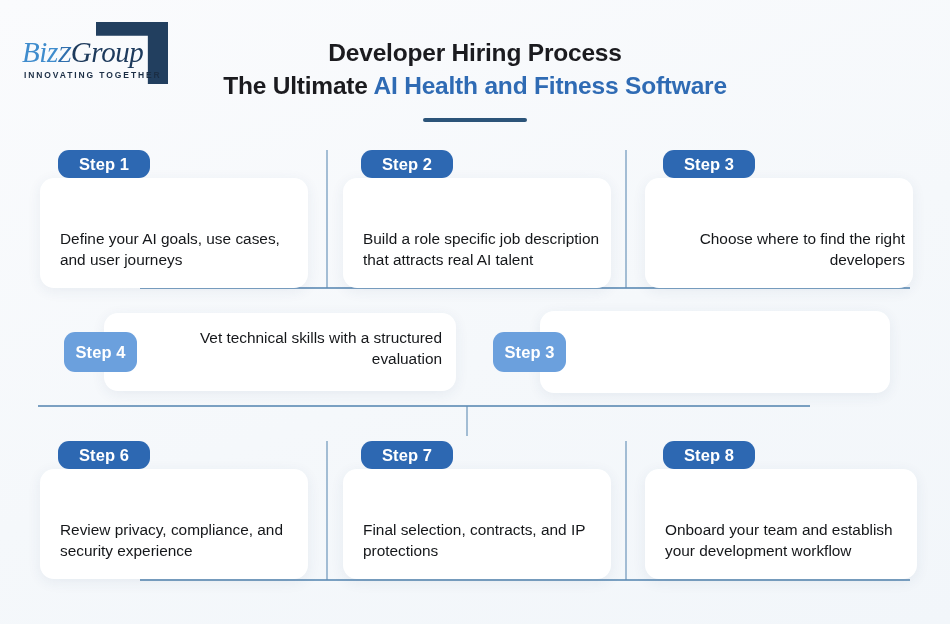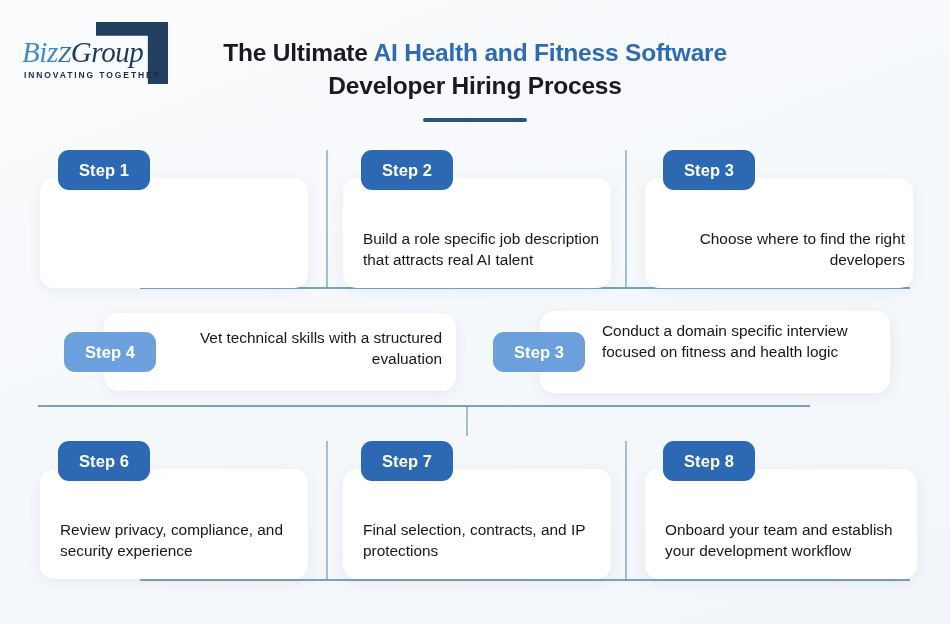--- a/index.html
+++ b/index.html
@@ -131,76 +131,76 @@
   .card-text {
     position: absolute;
     font-size: 15.4px;
     line-height: 1.37;
     color: #15171a;
     font-weight: normal;
   }
 
   
   .card-tall { width: 268px; height: 110px; }
-  .badge-top { width: 92px; height: 40px; top: -28px; left: 18px; }
+  .badge-top { width: 92px; height: 28px; top: -28px; left: 18px; }
   .text-top  { top: 50px; left: 20px; width: 240px; }
 
   
   .card-wide { height: 78px; border-radius: 14px; }
-  .badge-side { width: 92px; height: 40px; }
+  .badge-side { width: 73px; height: 40px; }
 </style>
 </head>
 <body>
 
 <div id="infographic">
 
   <div class="logo-wrap">
     <div class="logo-bracket"></div>
     <div class="logo-text"><span class="logo-biz">Biz</span><span class="logo-z">Z</span><span class="logo-group">Group</span></div>
     <div class="logo-tag">INNOVATING TOGETHER</div>
   </div>
 
   <div class="title-block">
+    <div class="title-line">Developer Hiring Process</div>
     <div class="title-line"><span>The Ultimate </span><span class="title-accent">AI Health and Fitness Software</span></div>
-    <div class="title-line">Developer Hiring Process</div>
     <div class="title-underline"></div>
   </div>
 
   <div class="line-h" style="left:140px; top:287px; width:770px;"></div>
   <div class="line-h" style="left:38px; top:405px; width:772px;"></div>
   <div class="line-h" style="left:140px; top:579px; width:770px;"></div>
 
   <div class="line-v" style="left:326px; top:150px; height:138px;"></div>
   <div class="line-v" style="left:625px; top:150px; height:138px;"></div>
   <div class="line-v" style="left:466px; top:406px; height:30px;"></div>
   <div class="line-v" style="left:326px; top:441px; height:139px;"></div>
   <div class="line-v" style="left:625px; top:441px; height:139px;"></div>
 
   <div class="card card-tall" style="left:40px; top:178px;">
     <div class="badge badge-dark badge-top">Step 1</div>
+    <div class="card-text text-top">Define your AI goals, use cases, and user journeys</div>
   </div>
 
   <div class="card card-tall" style="left:343px; top:178px;">
     <div class="badge badge-dark badge-top">Step 2</div>
     <div class="card-text text-top">Build a role specific job description that attracts real AI talent</div>
   </div>
 
   <div class="card card-tall" style="left:645px; top:178px;text-align:right;">
     <div class="badge badge-dark badge-top">Step 3</div>
     <div class="card-text text-top">Choose where to find the right developers</div>
   </div>
 
   <div class="card card-wide" style="left:104px; top:313px; width:352px;">
     <div class="badge badge-light badge-side" style="left:-40px; top:19px;">Step 4</div>
     <div class="card-text" style="left:62px; top:14px; width:276px;text-align:right;">Vet technical skills with a structured evaluation</div>
   </div>
 
   <div class="card card-wide" style="left:540px; top:311px; width:350px; height:82px;">
     <div class="badge badge-light badge-side" style="left:-47px; top:21px;">Step 3</div>
-    <div class="card-text" style="left:62px; top:9px; width:266px;">Conduct a domain specific interview focused on fitness and health logic</div>
   </div>
 
   <div class="card card-tall" style="left:40px; top:469px;text-decoration:underline;">
     <div class="badge badge-dark badge-top">Step 6</div>
     <div class="card-text text-top">Review privacy, compliance, and security experience</div>
   </div>
 
   <div class="card card-tall" style="left:343px; top:469px;">
     <div class="badge badge-dark badge-top">Step 7</div>
     <div class="card-text text-top">Final selection, contracts, and IP protections</div>

